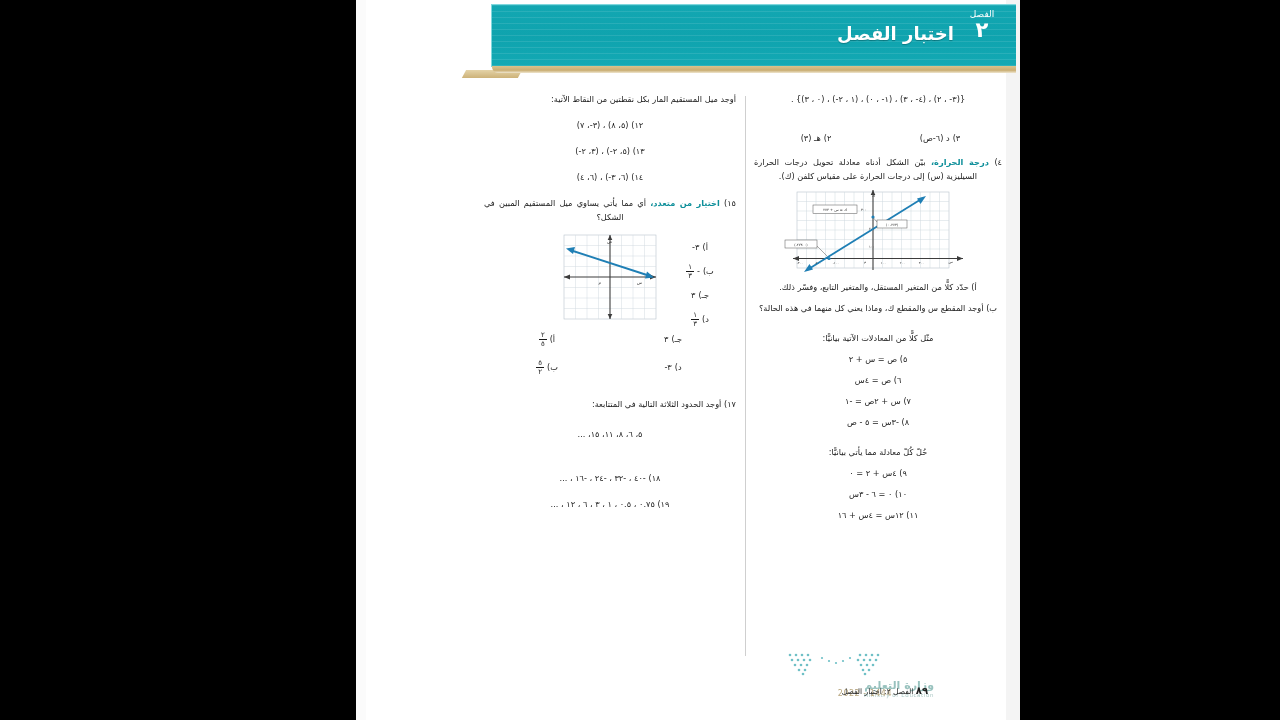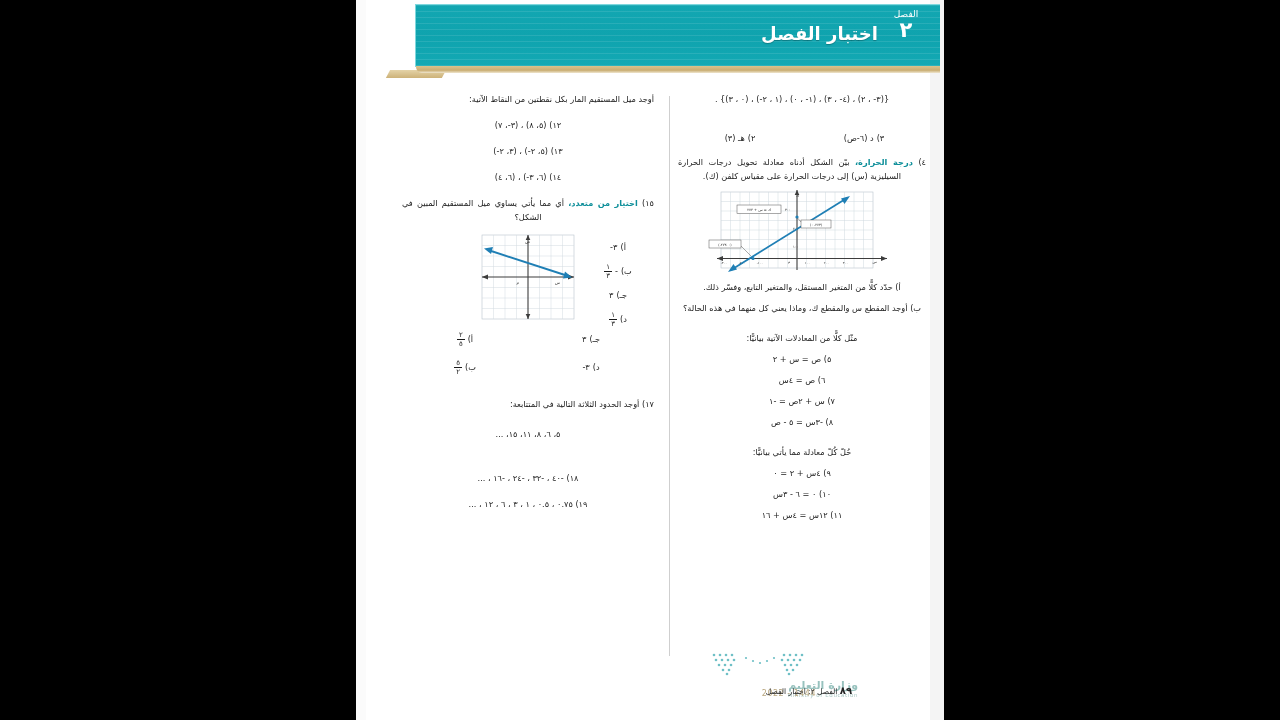--- a/index.html
+++ b/index.html
@@ -9,21 +9,21 @@
     font-family:"DejaVu Sans","Liberation Sans",sans-serif;
   }
   .stage{position:relative;width:1280px;height:720px;background:#000;}
 
   
   .bar-left{position:absolute;left:0;top:0;width:356px;height:720px;background:#000;}
   .bar-right{position:absolute;left:924px;top:0;width:356px;height:720px;background:#000;}
 
   
   .page{
-    position:absolute;left:356px;top:0;width:588px;height:720px;
+    position:absolute;left:356px;top:0;width:664px;height:720px;
     background:#ffffff;
     direction:rtl;
   }
   .page-inner{position:absolute;inset:0;background:#fff;}
   .page-edge{position:absolute;right:0;top:0;width:14px;height:720px;background:#f4f4f4;}
   .page-edge2{position:absolute;left:0;top:0;width:10px;height:720px;background:#fbfbfb;}
 
   
   .banner-wrap{position:absolute;right:4px;top:4px;width:546px;height:76px;}
   .banner{
@@ -53,21 +53,21 @@
     letter-spacing:.5px;
     text-shadow:0 1px 1px rgba(0,0,0,.25);
   }
   .chap-box{position:absolute;right:6px;top:4px;width:56px;text-align:center;color:#fff;}
   .chap-word{font-size:9px;line-height:11px;}
   .chap-num{font-size:21px;font-weight:bold;line-height:20px;}
 
   
   .col{position:absolute;top:92px;font-size:8.2px;line-height:14px;color:#1a1a1a;}
   .col-right{right:18px;width:248px;}
-  .col-left{right:290px;width:252px;}
+  .col-left{right:284px;width:252px;}
   .divider{position:absolute;right:274px;top:96px;width:1px;height:560px;background:#cfcfcf;}
 
   .q{margin-bottom:7px;text-align:right;}
   .q.center{text-align:center;}
   .q.justify{text-align:justify;text-align-last:center;}
   .qnum{white-space:nowrap;}
   .hint{color:#0e8f9a;font-weight:bold;}
   .sp{height:9px;}
   .sp-sm{height:5px;}
 

